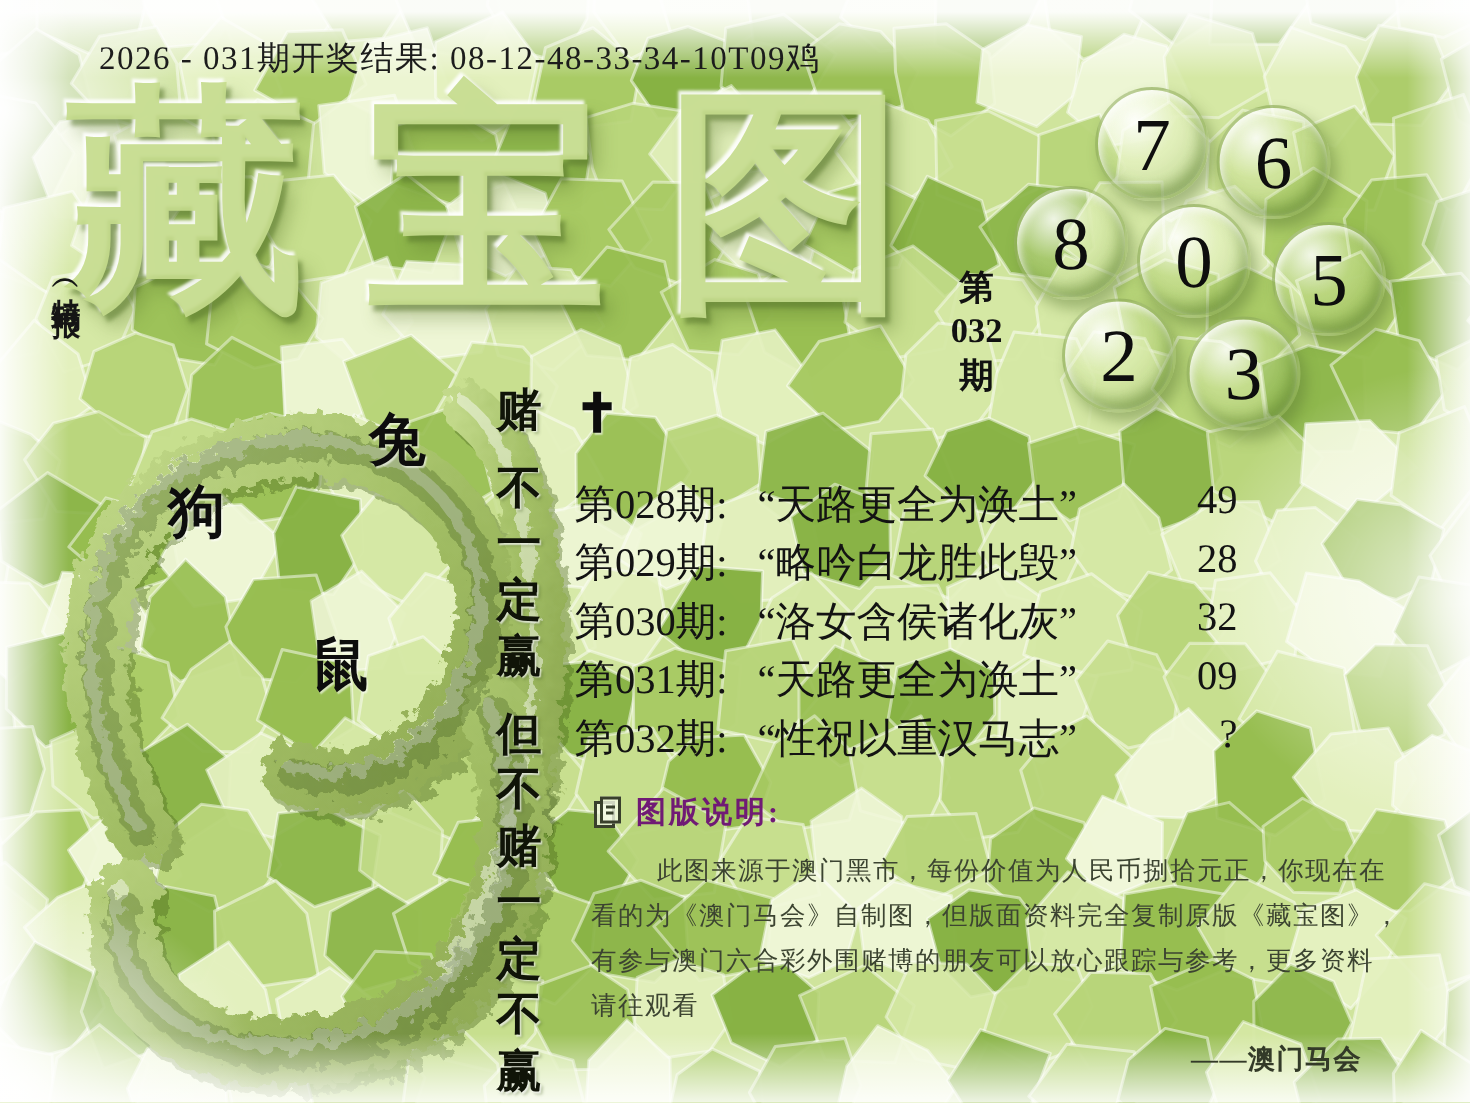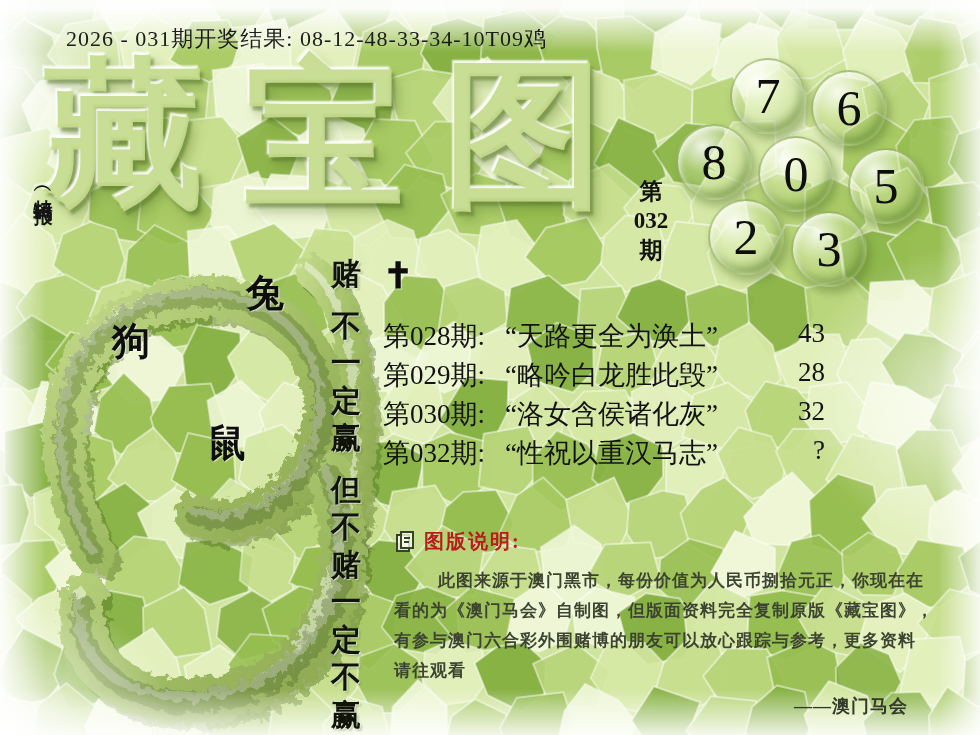--- a/index.html
+++ b/index.html
@@ -90,36 +90,36 @@
   .mystic-row{
     display:flex;align-items:flex-start;height:39px;
     font-size:27px;color:#131313;white-space:nowrap;
   }
   .mystic-row .phrase{margin-left:20px;}
   .mystic-row .num{margin-left:auto;padding-right:6px;}
   
   .notes-title{
     position:absolute;left:396px;top:528px;
     display:flex;align-items:center;gap:10px;
-    font-size:20px;font-weight:bold;color:#b91c1c;letter-spacing:2px;justify-content:flex-end;
+    font-size:20px;font-weight:bold;color:#701a75;letter-spacing:2px;justify-content:flex-end;
   }
   .doc-icon{position:relative;width:18px;height:22px;}
   .doc-icon .sheet{
     position:absolute;width:14px;height:18px;border:2px solid #39402c;background:rgba(245,250,230,.8);
   }
   .doc-icon .s1{left:0;top:3px;}
   .doc-icon .s2{left:4px;top:0;}
   .doc-icon .s2::before,.doc-icon .s2::after{
     content:"";position:absolute;left:2px;height:2px;background:#39402c;
   }
   .doc-icon .s2::before{top:4px;width:6px;}
   .doc-icon .s2::after{top:8px;width:5px;}
   .notes-para{
     position:absolute;left:394px;top:566px;width:578px;
-    font-size:17px;line-height:30px;font-weight:bold;color:#3c4431;letter-spacing:1px;
+    font-size:17px;line-height:30px;font-weight:normal;color:#3c4431;letter-spacing:1px;
   }
   .notes-para .ln{white-space:nowrap;}
   .notes-para .indent{text-indent:44px;}
   
   .signature{
     position:absolute;left:794px;top:694px;
     font-size:18px;font-weight:bold;color:#333a28;letter-spacing:1px;
   }
 </style>
 </head>
@@ -562,31 +562,36 @@
   </div>
 
   <div class="mystic-title">
     <span class="cross">✝</span>
   </div>
 
   <div class="mystic-list">
     <div class="mystic-row">
       <span class="period">第028期:</span>
       <span class="phrase">“天路更全为涣土”</span>
-      <span class="num">43</span>
+      <span class="num">49</span>
     </div>
     <div class="mystic-row">
       <span class="period">第029期:</span>
       <span class="phrase">“略吟白龙胜此毁”</span>
       <span class="num">28</span>
     </div>
     <div class="mystic-row">
       <span class="period">第030期:</span>
       <span class="phrase">“洛女含侯诸化灰”</span>
       <span class="num">32</span>
+    </div>
+    <div class="mystic-row">
+      <span class="period">第031期:</span>
+      <span class="phrase">“天路更全为涣土”</span>
+      <span class="num">09</span>
     </div>
     <div class="mystic-row">
       <span class="period">第032期:</span>
       <span class="phrase">“性祝以重汉马志”</span>
       <span class="num">?</span>
     </div>
   </div>
 
   <div class="notes-title">
     <span class="doc-icon">

